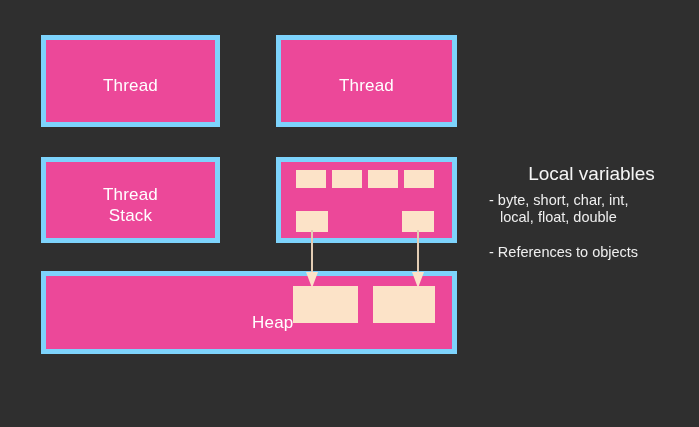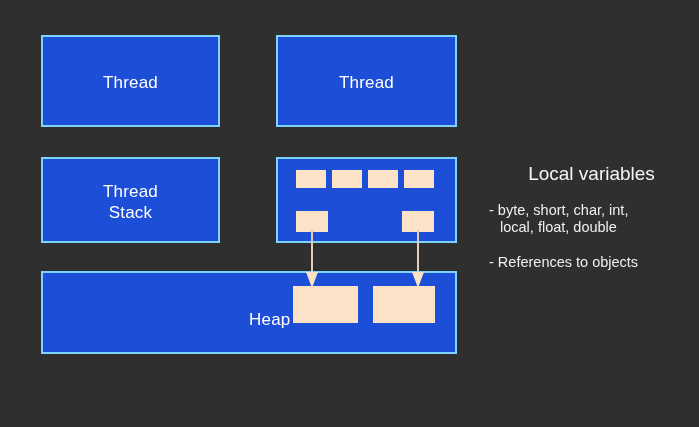--- a/index.html
+++ b/index.html
@@ -14,22 +14,22 @@
     height: 427px;
     background: #2f2f2f;
     overflow: hidden;
     font-family: "Liberation Sans", sans-serif;
     -webkit-font-smoothing: antialiased;
   }
 
   
   .panel {
     position: absolute;
-    background: #1d4ed8;
-    border: 2px solid #7dd3fc;
+    background: #ec4899;
+    border: 5px solid #7dd3fc;
     box-sizing: border-box;
   }
   .panel-label {
     position: absolute;
     left: 0;
     right: 0;
     text-align: center;
     color: #ffffff;
     font-size: 17px;
     line-height: 21px;
@@ -89,21 +89,21 @@
     line-height: 24px;
     color: #f5f5f5;
     text-align: center;
   }
   .bullet-line {
     font-size: 14.5px;
     line-height: 17px;
     color: #efefef;
     white-space: pre;
   }
-  #bullet-types-1 { margin-top: 16px; }
+  #bullet-types-1 { margin-top: 6px; }
   #bullet-types-2 { padding-left: 11px; }
   #bullet-refs { margin-top: 18px; }
 
   #objects-label {
     left: 489px;
     top: 277px;
     font-size: 19px;
     line-height: 23px;
     color: #f5f5f5;
   }

